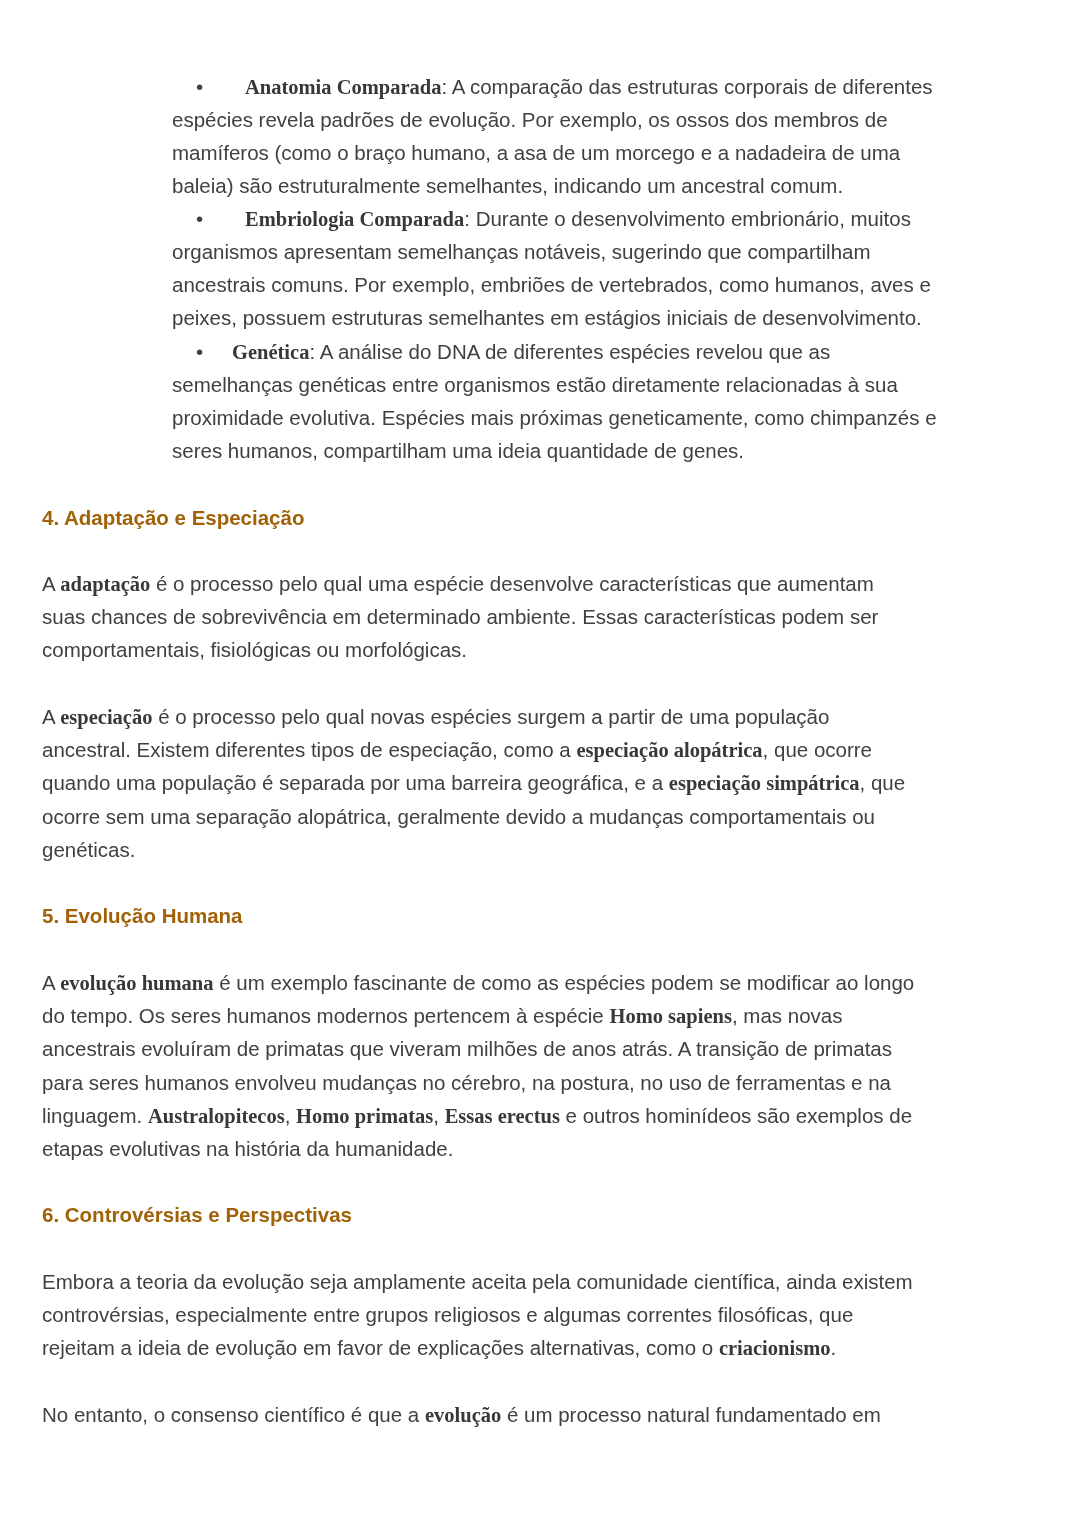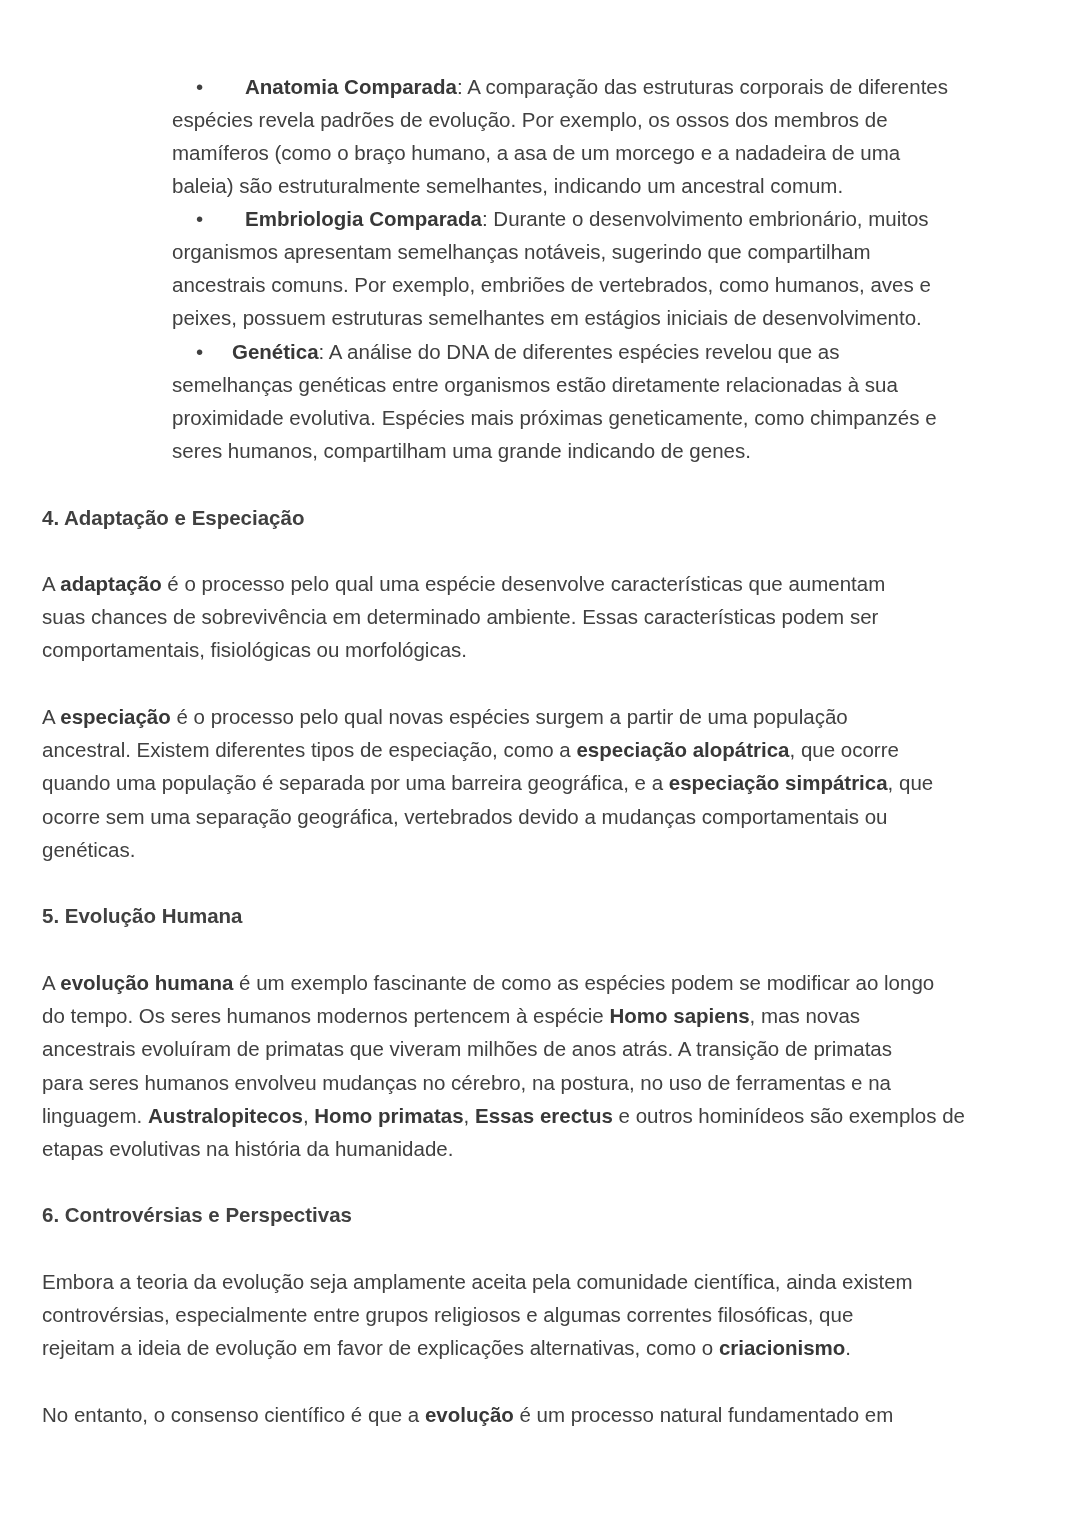--- a/index.html
+++ b/index.html
@@ -1,21 +1,21 @@
 <!DOCTYPE html>
 <html><head>
 <meta charset="utf-8">
 <style>
   html, body { margin:0; padding:0; background:#ffffff; }
   body { width:1080px; height:1527px; overflow:hidden; position:relative;
          font-family:"Liberation Sans", "DejaVu Sans", sans-serif; color:#404040; font-size:20.5px; }
   .line { position:absolute; white-space:nowrap; line-height:33px; }
-  b { font-weight:bold; color:#383838; }
+  b { font-weight:bold; color:#383838;font-family:Liberation Serif, serif; }
   .bullet { position:absolute; left:196px; width:10px; }
-  .h { font-weight:bold; color:#404040; }
+  .h { font-weight:bold; color:#a16207; }
 </style>
 </head>
 <body>
 
 <div>
   <span class="line bullet" style="top:70px">•</span>
   <div class="line" style="top:70px;left:245px"><b>Anatomia Comparada</b><span>: A comparação das estruturas corporais de diferentes</span></div>
   <div class="line" style="top:103px;left:172px">espécies revela padrões de evolução. Por exemplo, os ossos dos membros de</div>
   <div class="line" style="top:136px;left:172px">mamíferos (como o braço humano, a asa de um morcego e a nadadeira de uma</div>
   <div class="line" style="top:169px;left:172px">baleia) são estruturalmente semelhantes, indicando um ancestral comum.</div>
@@ -27,34 +27,34 @@
   <div class="line" style="top:235px;left:172px">organismos apresentam semelhanças notáveis, sugerindo que compartilham</div>
   <div class="line" style="top:268px;left:172px">ancestrais comuns. Por exemplo, embriões de vertebrados, como humanos, aves e</div>
   <div class="line" style="top:301px;left:172px">peixes, possuem estruturas semelhantes em estágios iniciais de desenvolvimento.</div>
 </div>
 
 <div>
   <span class="line bullet" style="top:335px">•</span>
   <div class="line" style="top:335px;left:232px"><b>Genética</b><span>: A análise do DNA de diferentes espécies revelou que as</span></div>
   <div class="line" style="top:368px;left:172px">semelhanças genéticas entre organismos estão diretamente relacionadas à sua</div>
   <div class="line" style="top:401px;left:172px">proximidade evolutiva. Espécies mais próximas geneticamente, como chimpanzés e</div>
-  <div class="line" style="top:434px;left:172px">seres humanos, compartilham uma grande indicando de genes.</div>
+  <div class="line" style="top:434px;left:172px">seres humanos, compartilham uma ideia quantidade de genes.</div>
 </div>
 
 <div class="line h" style="top:501px;left:42px">4. Adaptação e Especiação</div>
 <div>
   <div class="line" style="top:567px;left:42px"><span>A </span><b>adaptação</b><span> é o processo pelo qual uma espécie desenvolve características que aumentam</span></div>
   <div class="line" style="top:600px;left:42px">suas chances de sobrevivência em determinado ambiente. Essas características podem ser</div>
   <div class="line" style="top:633px;left:42px">comportamentais, fisiológicas ou morfológicas.</div>
 </div>
 <div>
   <div class="line" style="top:700px;left:42px"><span>A </span><b>especiação</b><span> é o processo pelo qual novas espécies surgem a partir de uma população</span></div>
   <div class="line" style="top:733px;left:42px"><span>ancestral. Existem diferentes tipos de especiação, como a </span><b>especiação alopátrica</b><span>, que ocorre</span></div>
   <div class="line" style="top:766px;left:42px"><span>quando uma população é separada por uma barreira geográfica, e a </span><b>especiação simpátrica</b><span>, que</span></div>
-  <div class="line" style="top:800px;left:42px">ocorre sem uma separação geográfica, vertebrados devido a mudanças comportamentais ou</div>
+  <div class="line" style="top:800px;left:42px">ocorre sem uma separação alopátrica, geralmente devido a mudanças comportamentais ou</div>
   <div class="line" style="top:833px;left:42px">genéticas.</div>
 </div>
 
 <div class="line h" style="top:899px;left:42px">5. Evolução Humana</div>
 <div>
   <div class="line" style="top:966px;left:42px"><span>A </span><b>evolução humana</b><span> é um exemplo fascinante de como as espécies podem se modificar ao longo</span></div>
   <div class="line" style="top:999px;left:42px"><span>do tempo. Os seres humanos modernos pertencem à espécie </span><b>Homo sapiens</b><span>, mas novas</span></div>
   <div class="line" style="top:1032px;left:42px">ancestrais evoluíram de primatas que viveram milhões de anos atrás. A transição de primatas</div>
   <div class="line" style="top:1066px;left:42px">para seres humanos envolveu mudanças no cérebro, na postura, no uso de ferramentas e na</div>
   <div class="line" style="top:1099px;left:42px"><span>linguagem. </span><b>Australopitecos</b><span>, </span><b>Homo primatas</b><span>, </span><b>Essas erectus</b><span> e outros hominídeos são exemplos de</span></div>

